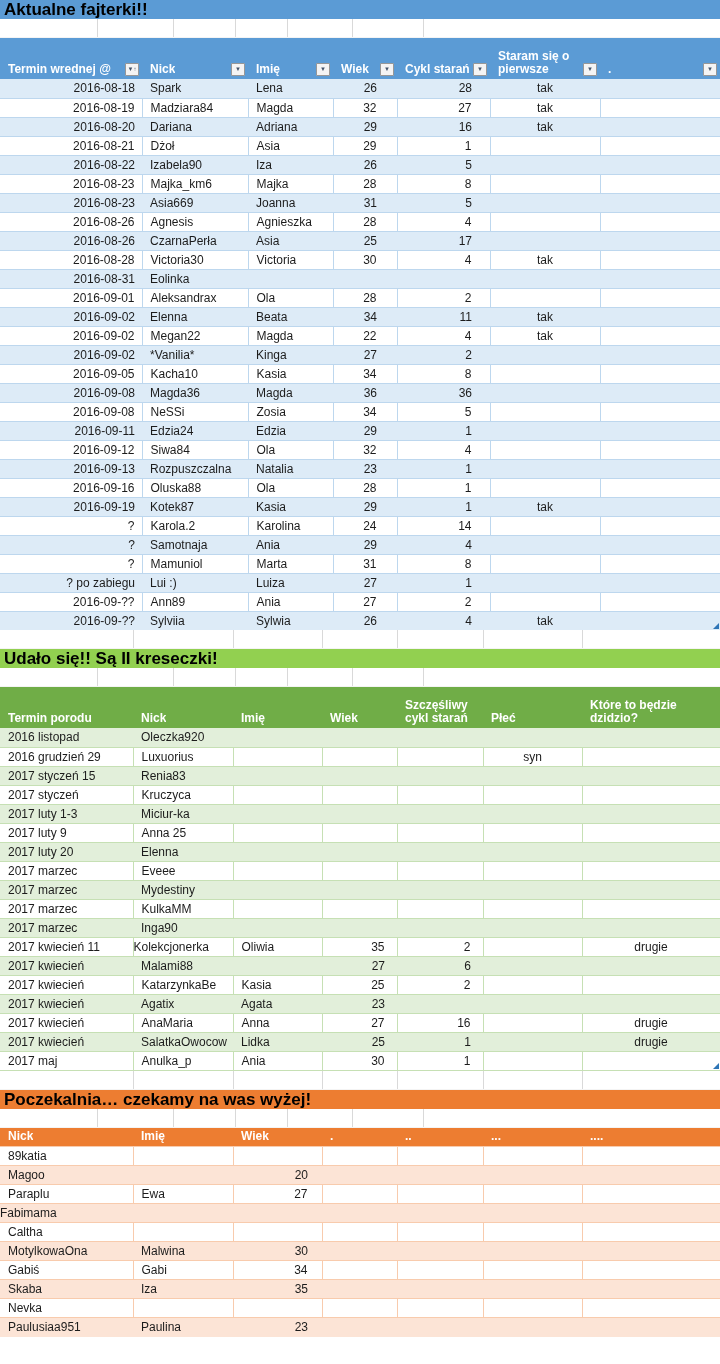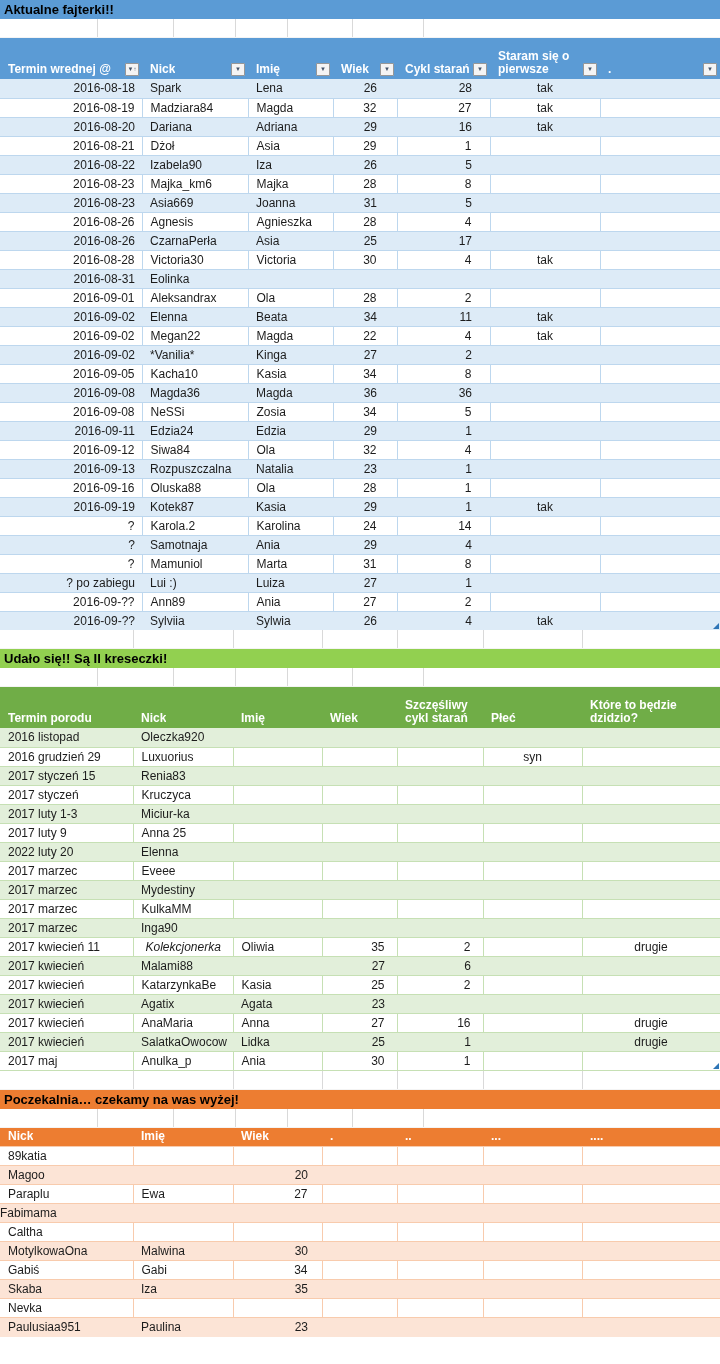--- a/index.html
+++ b/index.html
@@ -1,17 +1,17 @@
 <!DOCTYPE html>
 <html><head>
 <meta charset="utf-8">
 <style>
   html,body{margin:0;padding:0;background:#fff;}
   body{width:720px;font-family:"Liberation Sans",sans-serif;font-size:12px;color:#1c1c1c;}
-  .titlebar{height:19px;line-height:19px;font-weight:bold;font-size:13px;color:#000;
+  .titlebar{height:19px;line-height:19px;font-weight:bold;font-size:17px;color:#000;
     padding-left:4px;box-sizing:border-box;overflow:hidden;white-space:nowrap;}
   .t-blue{background:#5B9BD5;}
   .t-green{background:#92D050;}
   .t-orange{background:#ED7D31;}
   .seprow{height:19px;position:relative;background:#fff;border-bottom:1px solid #f4f4f4;box-sizing:border-box;}
   .seprow i{position:absolute;top:0;bottom:0;width:1px;background:#D9D9D9;}
   table{border-collapse:collapse;table-layout:fixed;width:720px;}
   th,td{padding:0;margin:0;overflow:hidden;white-space:nowrap;box-sizing:border-box;}
   tbody tr{height:19px;}
   td{font-size:12px;line-height:18px;}
@@ -486,21 +486,21 @@
       <tr class="plain-green">
         <td class="al" style="padding-left: 8px;">2017 luty 9</td>
         <td class="al" style="padding-left: 8px;">Anna 25</td>
         <td class="al" style="padding-left: 8px;"></td>
         <td class="ar" style="padding-right: 12px;"></td>
         <td class="ar" style="padding-right: 12px;"></td>
         <td class="ac"></td>
         <td class="ac"></td>
       </tr>
       <tr class="band-green">
-        <td class="al" style="padding-left: 8px;">2022 luty 20</td>
+        <td class="al" style="padding-left: 8px;">2017 luty 20</td>
         <td class="al" style="padding-left: 8px;">Elenna</td>
         <td class="al" style="padding-left: 8px;"></td>
         <td class="ar" style="padding-right: 12px;"></td>
         <td class="ar" style="padding-right: 12px;"></td>
         <td class="ac"></td>
         <td class="ac"></td>
       </tr>
       <tr class="plain-green">
         <td class="al" style="padding-left: 8px;">2017 marzec</td>
         <td class="al" style="padding-left: 8px;">Eveee</td>
@@ -532,21 +532,21 @@
         <td class="al" style="padding-left: 8px;">2017 marzec</td>
         <td class="al" style="padding-left: 8px;">Inga90</td>
         <td class="al" style="padding-left: 8px;"></td>
         <td class="ar" style="padding-right: 12px;"></td>
         <td class="ar" style="padding-right: 12px;"></td>
         <td class="ac"></td>
         <td class="ac"></td>
       </tr>
       <tr class="plain-green">
         <td class="al" style="padding-left: 8px;">2017 kwiecień 11</td>
-        <td class="al" style="padding-left: 12px; font-style: italic;">Kolekcjonerka</td>
+        <td class="al" style="padding-left: 0;">Kolekcjonerka</td>
         <td class="al" style="padding-left: 8px;">Oliwia</td>
         <td class="ar" style="padding-right: 12px;">35</td>
         <td class="ar" style="padding-right: 12px;">2</td>
         <td class="ac"></td>
         <td class="ac">drugie</td>
       </tr>
       <tr class="band-green">
         <td class="al" style="padding-left: 8px;">2017 kwiecień</td>
         <td class="al" style="padding-left: 8px;">Malami88</td>
         <td class="al" style="padding-left: 8px;"></td>

